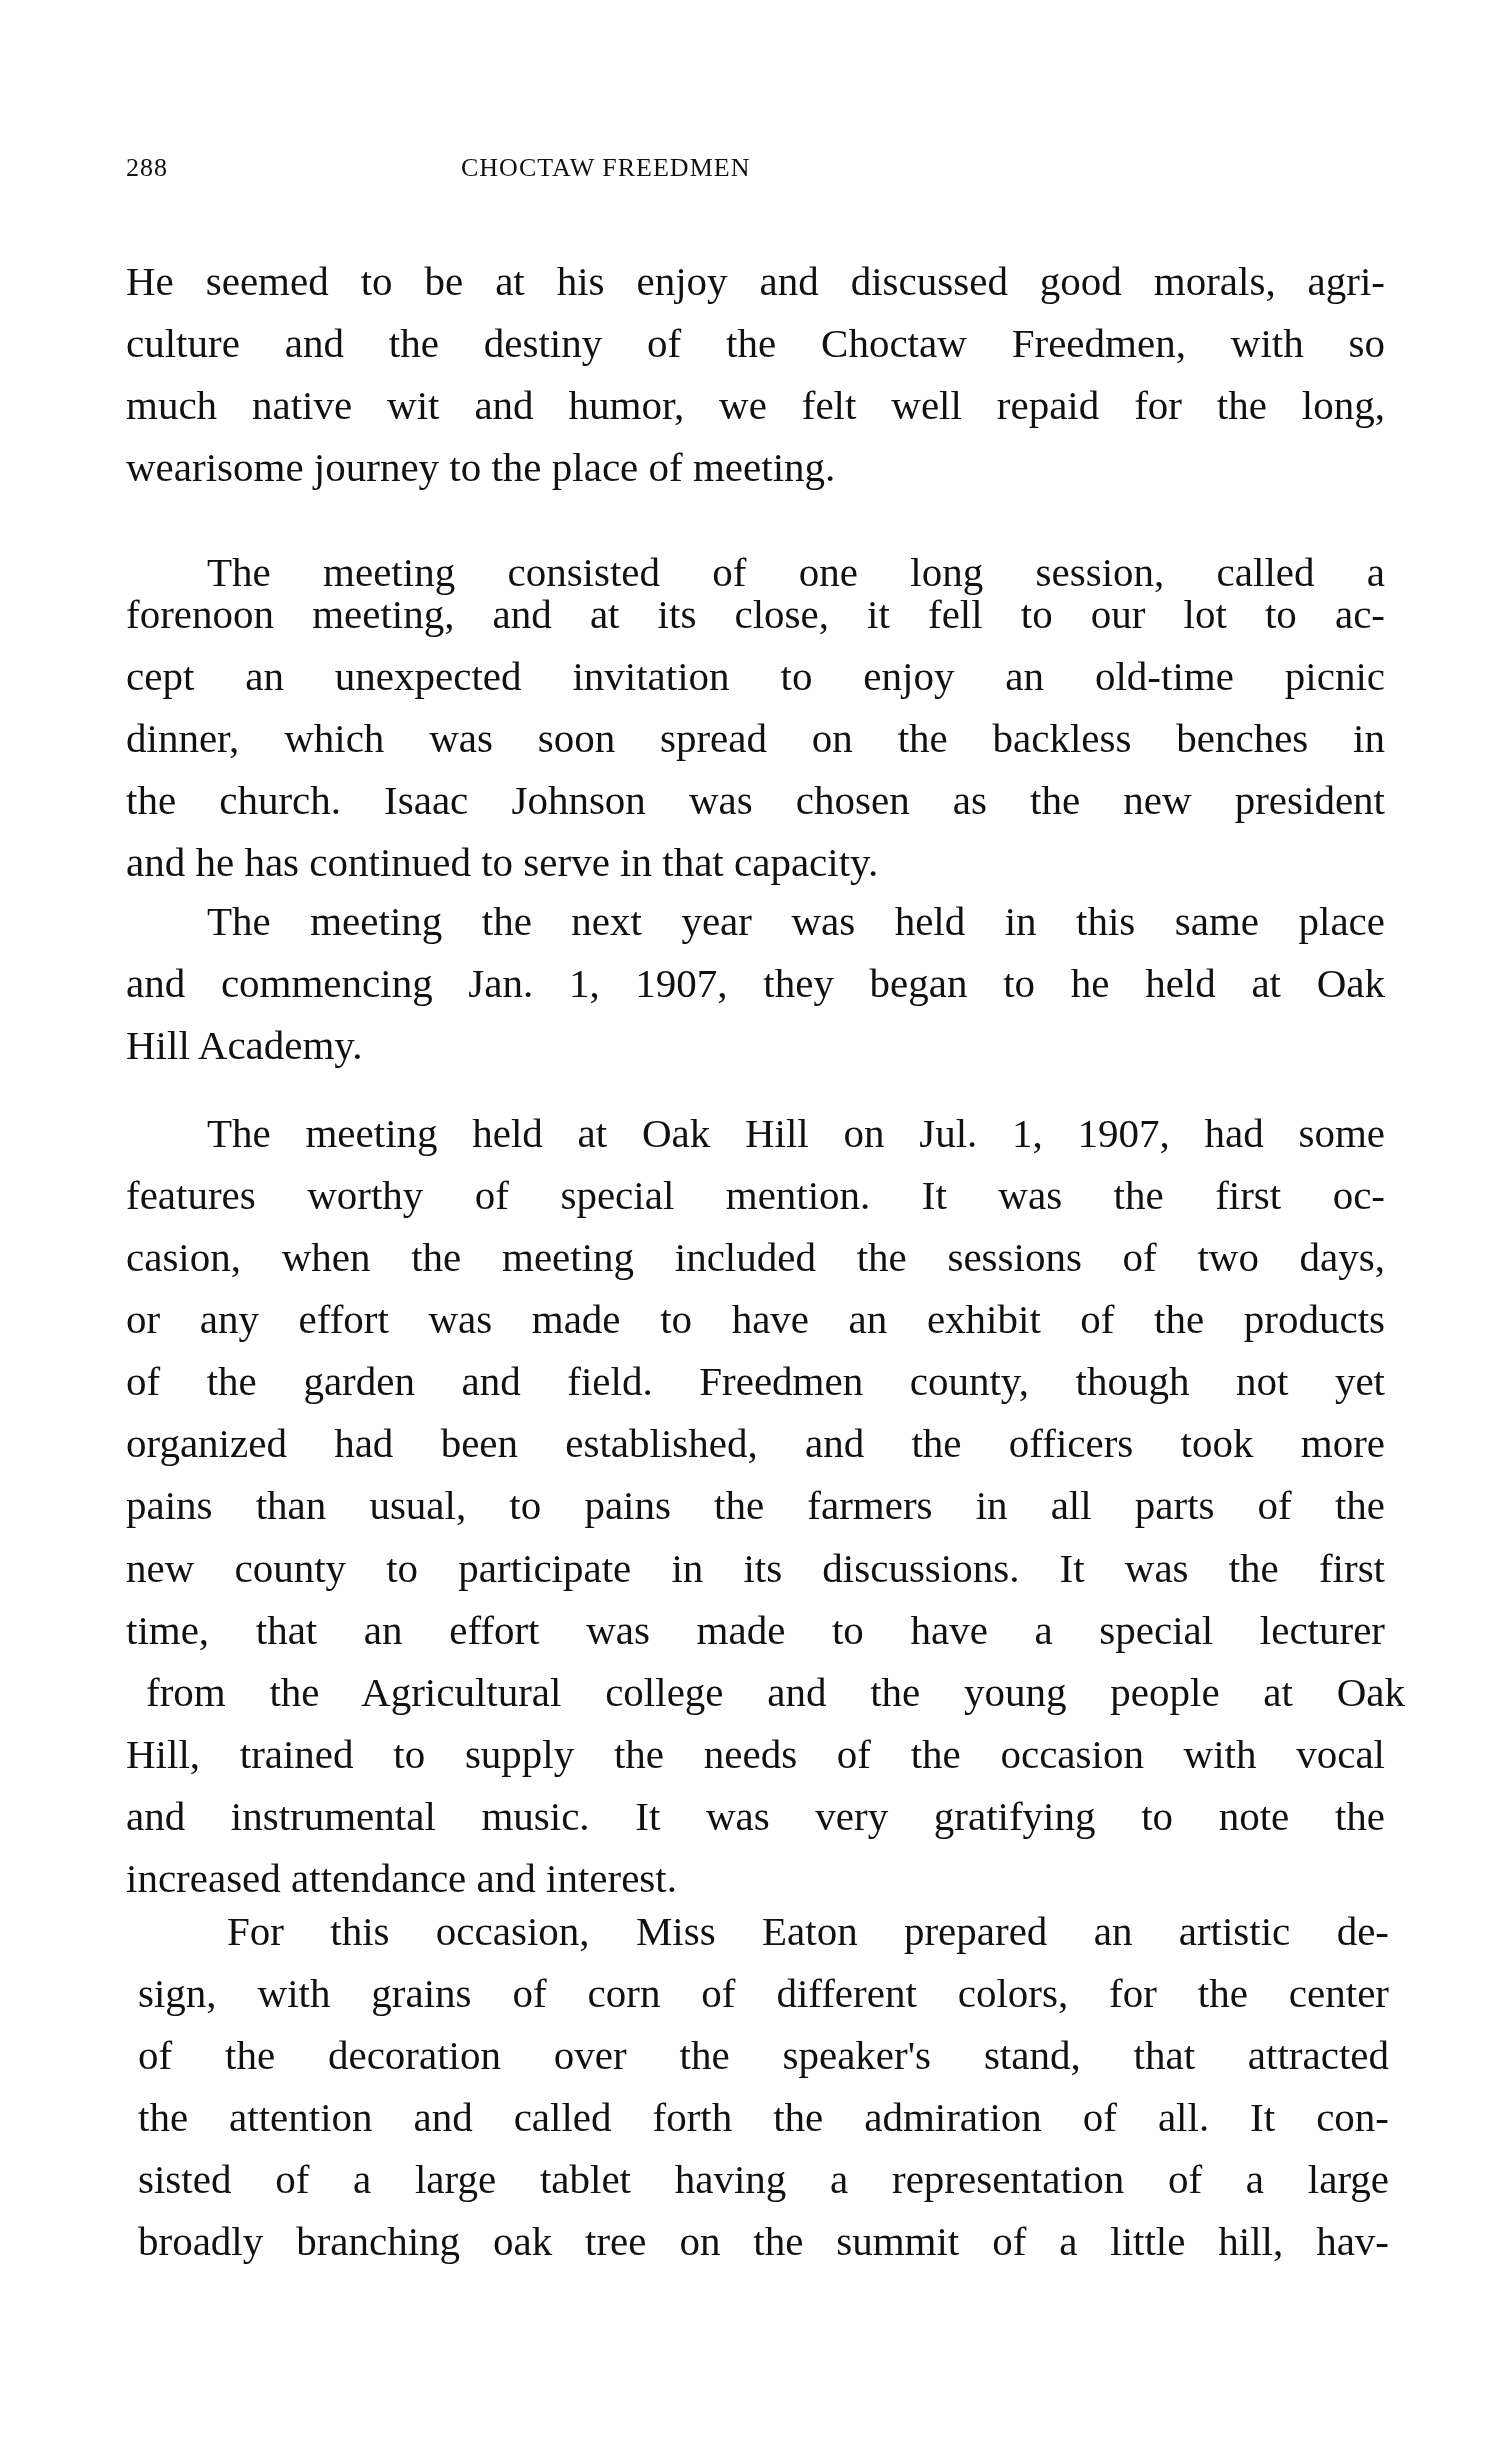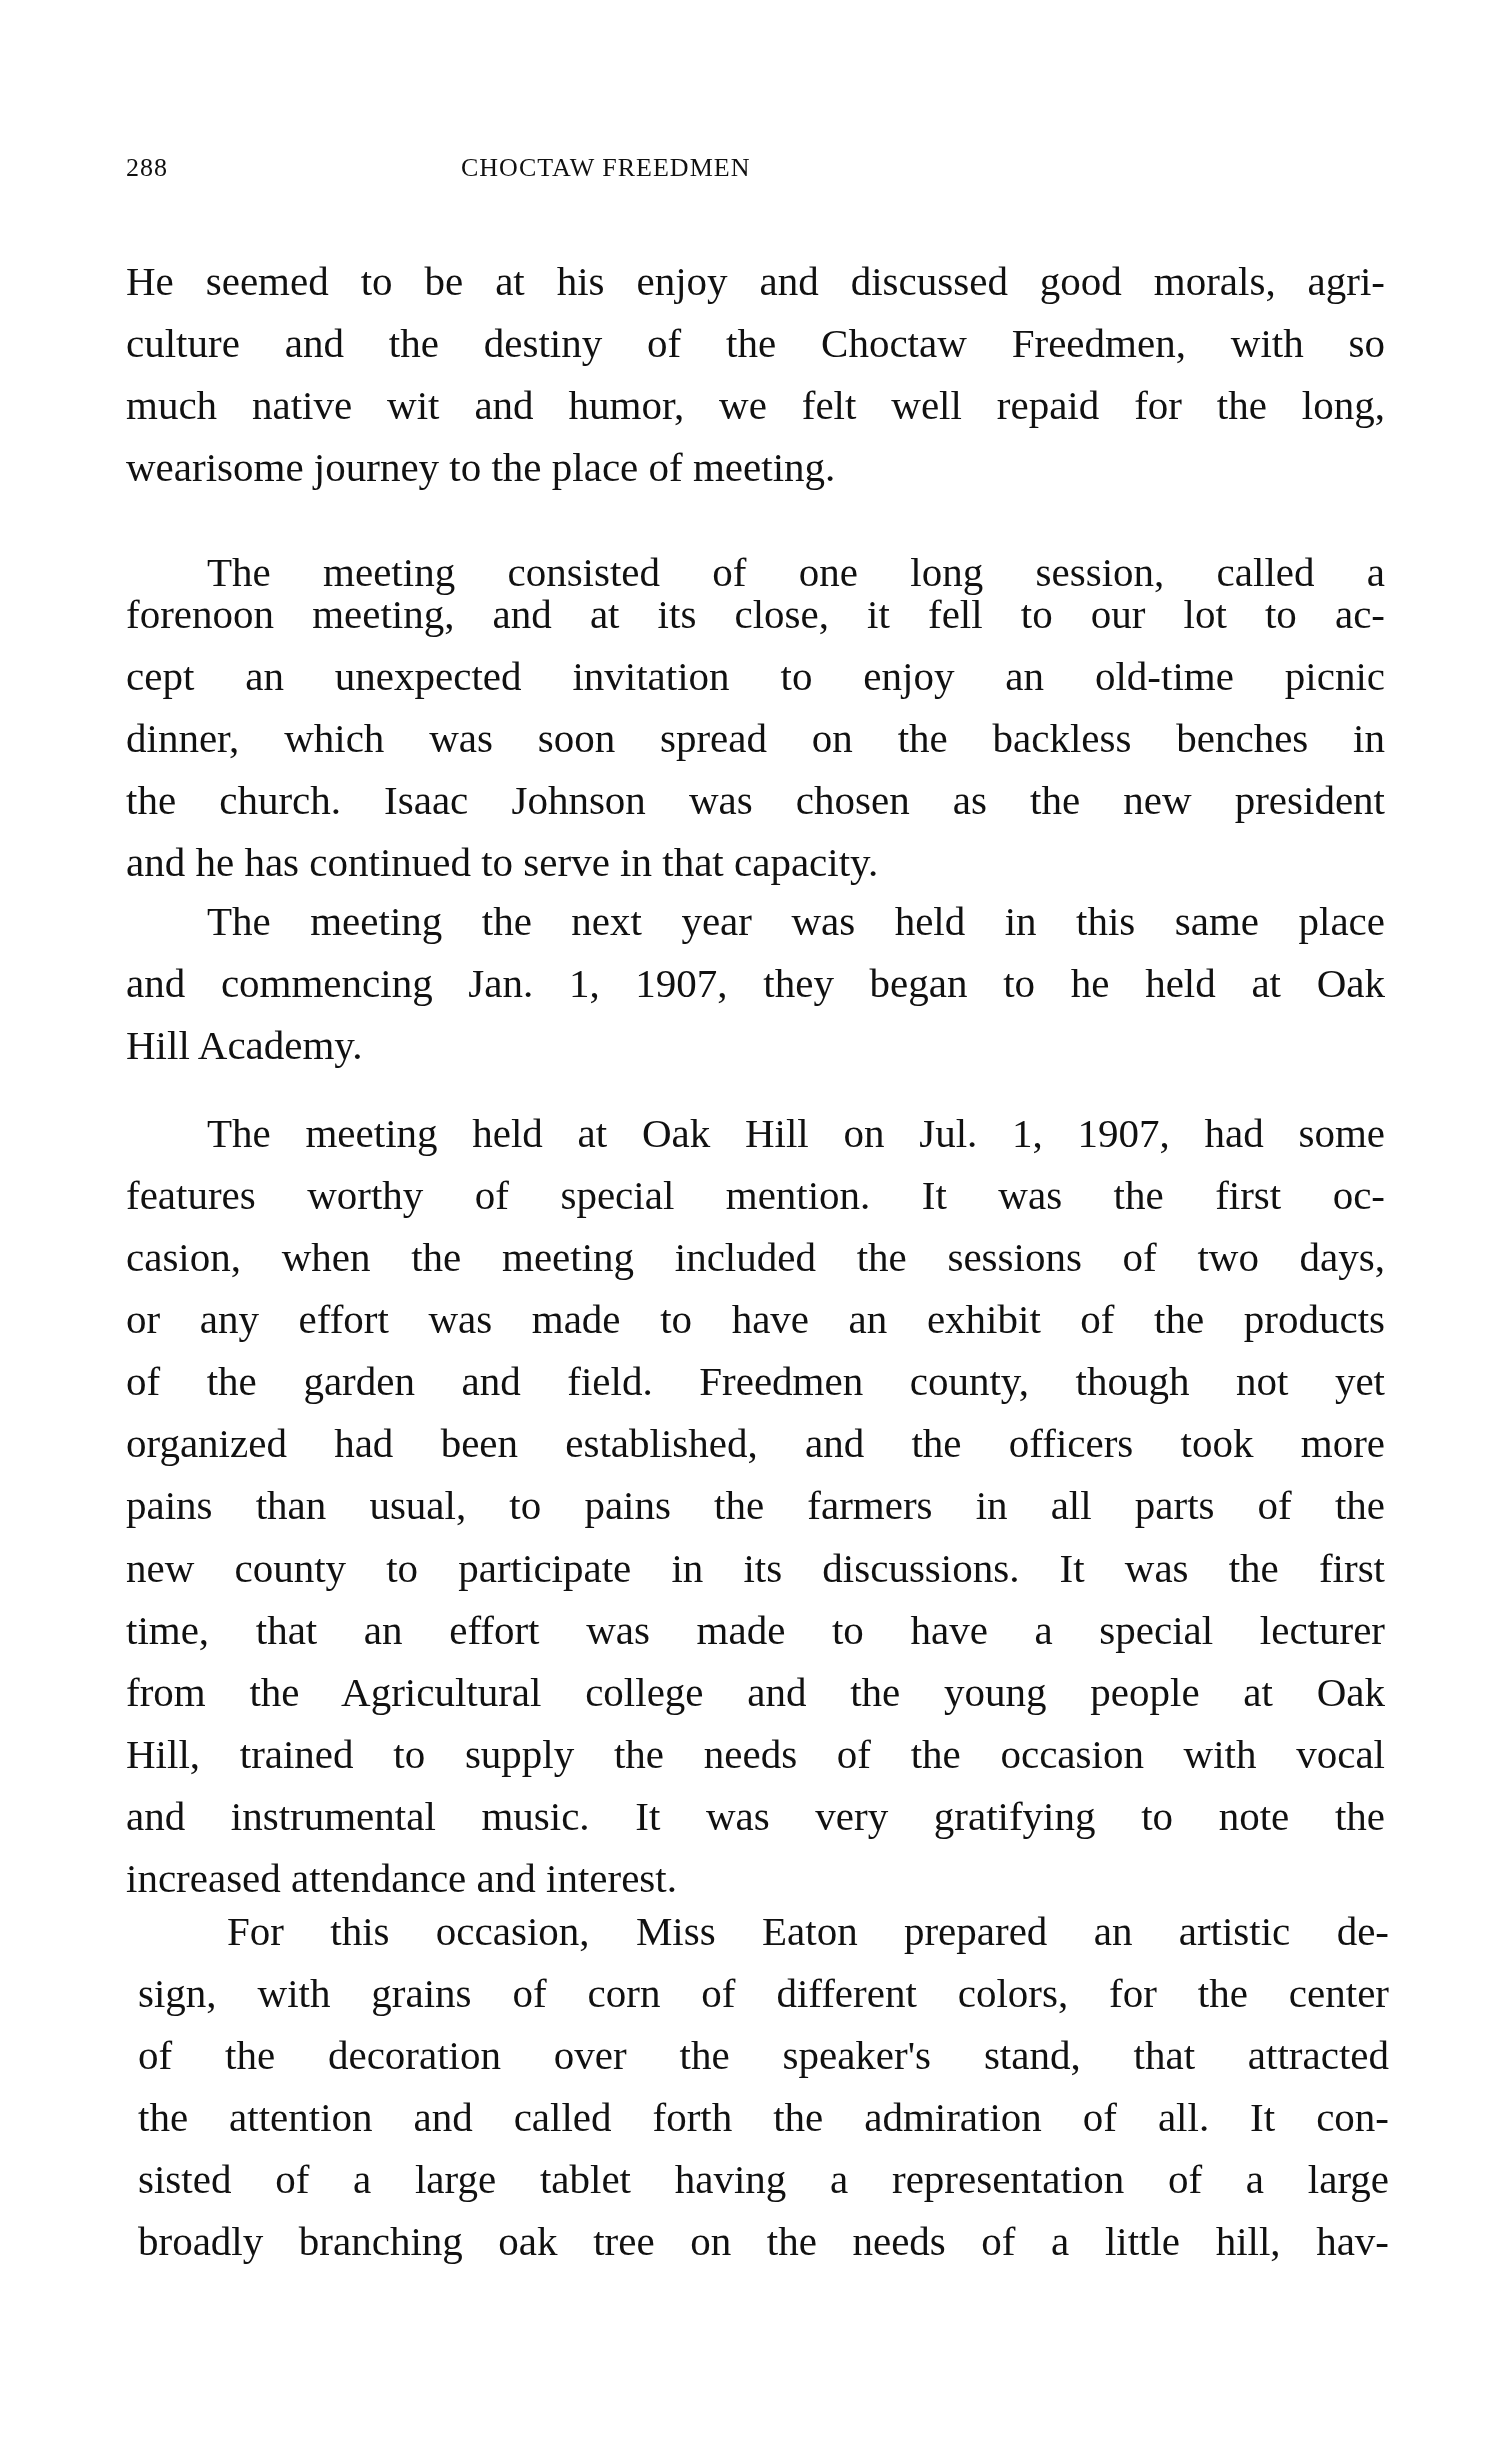--- a/index.html
+++ b/index.html
@@ -37,24 +37,24 @@
     <div class="line last" style="top: 1025px;">Hill Academy.</div>
     <div class="line ind" style="top: 1113px;">The meeting held at Oak Hill on Jul. 1, 1907, had some</div>
     <div class="line" style="top: 1175px;">features worthy of special mention. It was the first oc-</div>
     <div class="line" style="top: 1237px;">casion, when the meeting included the sessions of two days,</div>
     <div class="line" style="top: 1299px;">or any effort was made to have an exhibit of the products</div>
     <div class="line" style="top: 1361px;">of the garden and field. Freedmen county, though not yet</div>
     <div class="line" style="top: 1423px;">organized had been established, and the officers took more</div>
     <div class="line" style="top: 1485px;">pains than usual, to pains the farmers in all parts of the</div>
     <div class="line" style="top: 1548px;">new county to participate in its discussions. It was the first</div>
     <div class="line" style="top: 1610px;">time, that an effort was made to have a special lecturer</div>
-    <div class="line" style="top: 1672px;">from the Agricultural college and the young people at Oak</div>
+    <div class="line" style="top: 1672px; margin-left: 20px;">from the Agricultural college and the young people at Oak</div>
     <div class="line" style="top: 1734px;">Hill, trained to supply the needs of the occasion with vocal</div>
     <div class="line" style="top: 1796px;">and instrumental music. It was very gratifying to note the</div>
     <div class="line last" style="top: 1858px;">increased attendance and interest.</div>
     <div class="line p5 ind" style="top: 1911px;">For this occasion, Miss Eaton prepared an artistic de-</div>
     <div class="line p5" style="top: 1973px;">sign, with grains of corn of different colors, for the center</div>
     <div class="line p5" style="top: 2035px;">of the decoration over the speaker's stand, that attracted</div>
     <div class="line p5" style="top: 2097px;">the attention and called forth the admiration of all. It con-</div>
     <div class="line p5" style="top: 2159px;">sisted of a large tablet having a representation of a large</div>
-    <div class="line p5" style="top: 2221px;">broadly branching oak tree on the needs of a little hill, hav-</div>
+    <div class="line p5" style="top: 2221px;">broadly branching oak tree on the summit of a little hill, hav-</div>
   </div>
 
 
 </body></html>

